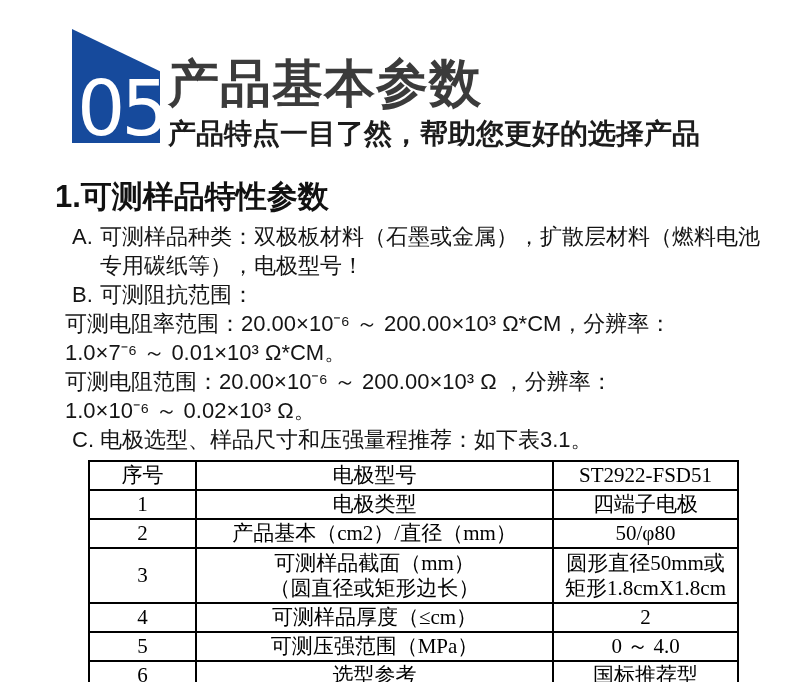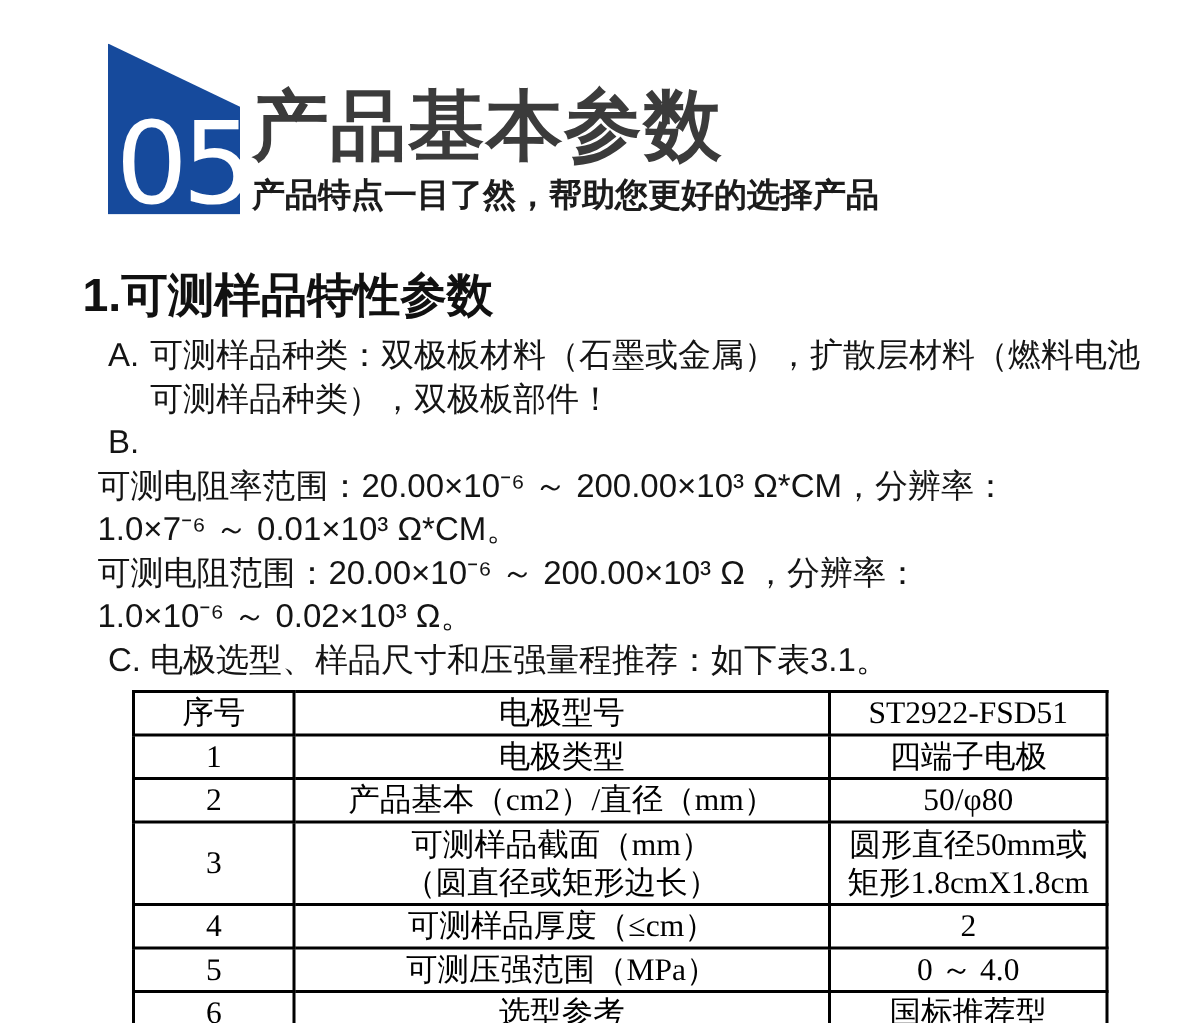--- a/index.html
+++ b/index.html
@@ -39,21 +39,21 @@
   .title-row {
     display: flex;
     align-items: baseline;
     color: #3b3b3b;
     font-weight: bold;
   }
   .title-main { font-size: 51px; line-height: 1.1; letter-spacing: 1px; }
   .title-accent { font-size: 52px; line-height: 1.0; letter-spacing: 1px; }
   .subtitle {
     margin-top: 3px;
-    font-size: 22px;
+    font-size: 28px;
     font-weight: bold;
     color: #1c1c1c;
     letter-spacing: 0px;
   }
 
   
   .sections {
     position: absolute;
     left: 0; top: 184px;
     width: 770px;
@@ -123,24 +123,25 @@
     <div class="subtitle">产品特点一目了然，帮助您更好的选择产品</div>
   </div>
 
   <div class="sections">
     <div class="section-heading">1.可测样品特性参数</div>
 
     <div class="letter-item">
       <span class="letter">A.</span>
       <span>可测样品种类：双极板材料（石墨或金属），扩散层材料（燃料电池</span>
     </div>
-    <div class="cont-line">可测样品种类），双极板部件！</div>
+    <div class="cont-line">专用碳纸等），电极型号！</div>
 
     <div class="letter-item">
       <span class="letter">B.</span>
+      <span>可测阻抗范围：</span>
     </div>
     <div class="sub-line">可测电阻率范围：20.00×10⁻⁶ ～ 200.00×10³ Ω*CM，分辨率：</div>
     <div class="sub-line">1.0×7⁻⁶ ～ 0.01×10³  Ω*CM。</div>
     <div class="sub-line">可测电阻范围：20.00×10⁻⁶ ～ 200.00×10³ Ω ，分辨率：</div>
     <div class="sub-line">1.0×10⁻⁶ ～ 0.02×10³  Ω。</div>
 
     <div class="letter-item">
       <span class="letter">C.</span>
       <span>电极选型、样品尺寸和压强量程推荐：如下表3.1。</span>
     </div>

